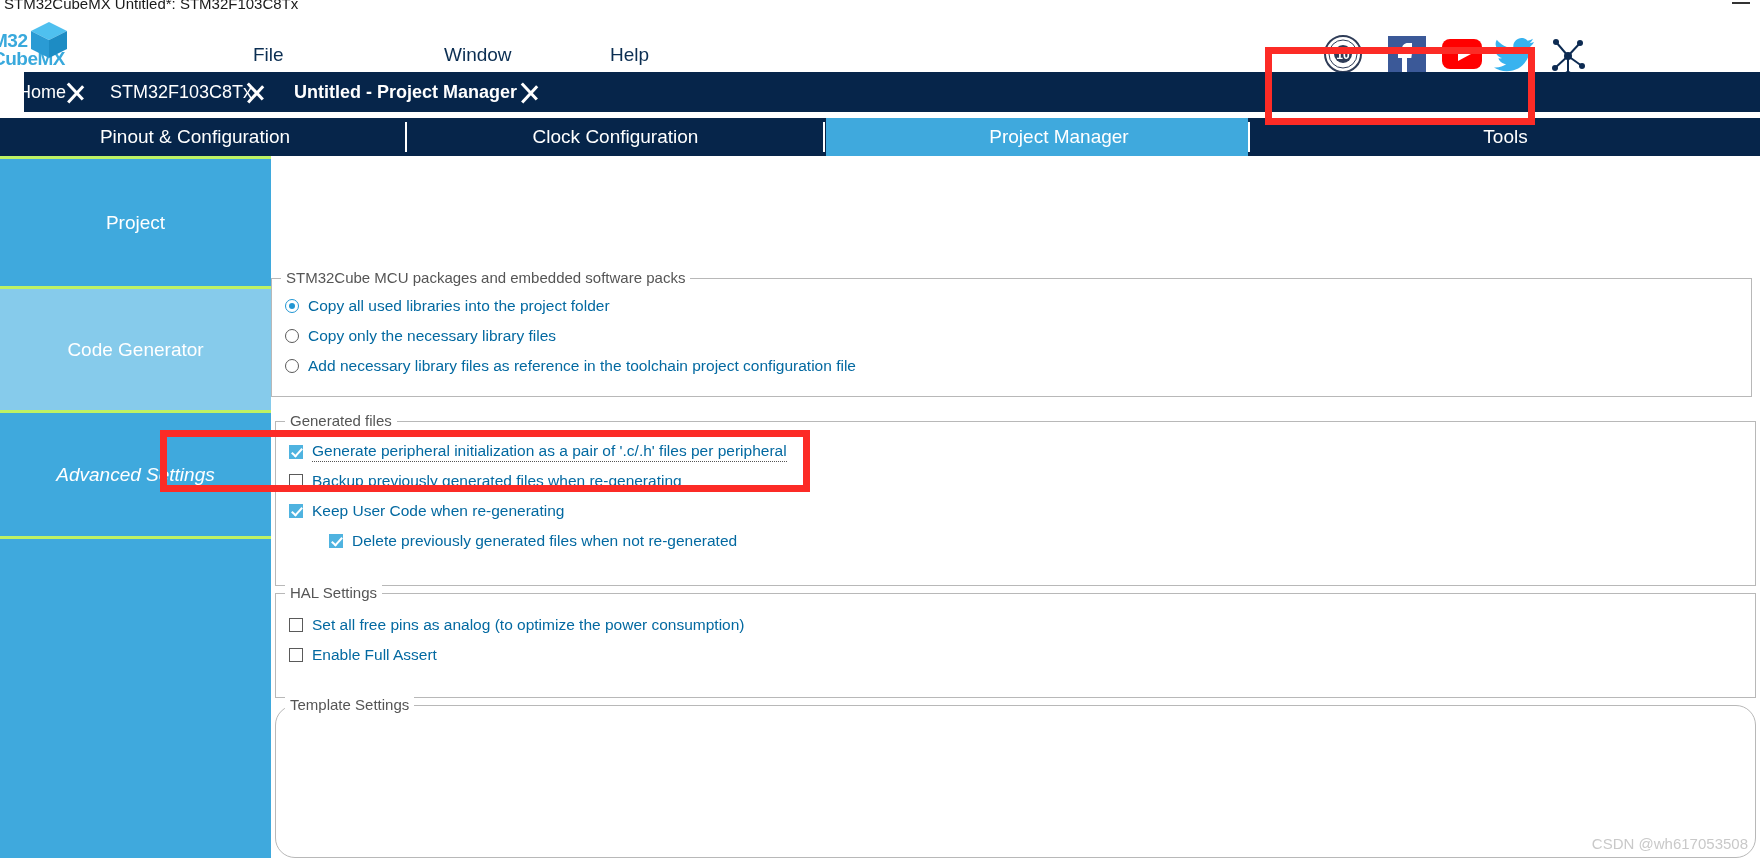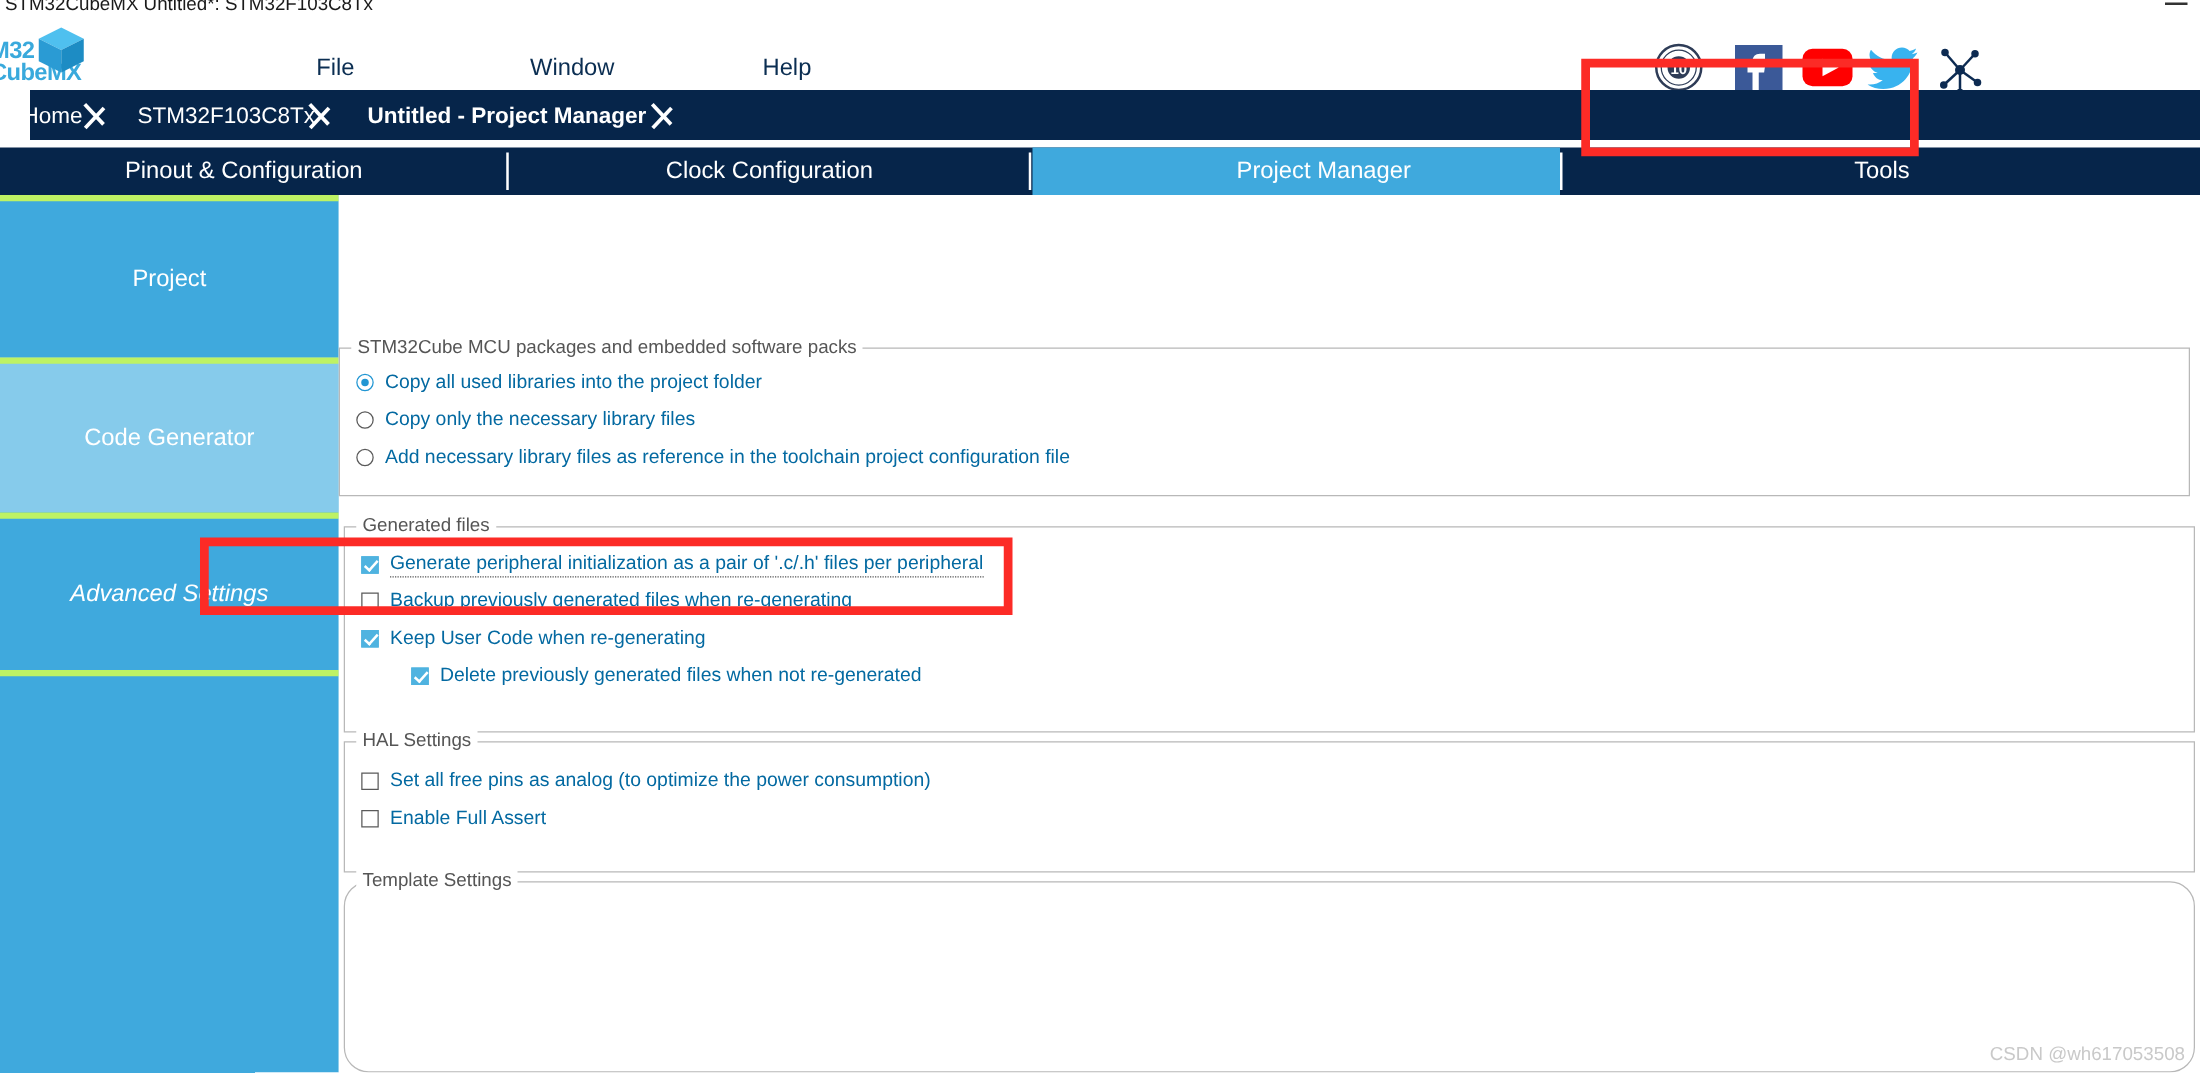--- a/index.html
+++ b/index.html
@@ -46,21 +46,21 @@
     letter-spacing: -0.5px; font-family: "Liberation Sans", sans-serif;
   }
   .logo-cube { position: absolute; left: 35px; top: 0px; }
 
   .menu-item {
     position: absolute; top: 30px;
     font-size: 19px; color: #0b2e52; cursor: default;
     font-family: "Liberation Sans", sans-serif;
   }
   .menu-file   { left: 253px; }
-  .menu-window { left: 424px; text-align: center; }
+  .menu-window { left: 444px; text-align: center; }
   .menu-help   { left: 610px; }
 
   .social { position: absolute; top: 20px; }
   .s-badge { left: 1323px; }
   .s-fb    { left: 1386px; }
   .s-yt    { left: 1440px; }
   .s-tw    { left: 1494px; }
   .s-net   { left: 1546px; }
 
   
@@ -125,21 +125,21 @@
   
   .sidebar {
     position: absolute; left: 0; top: 156px; width: 271px; height: 702px;
     background: #3fa9dd;
   }
   .side-item {
     position: absolute; left: 0; width: 271px;
     display: flex; align-items: center; justify-content: center;
     font-size: 19px; color: #ffffff; cursor: pointer;
     font-family: "Liberation Sans", sans-serif;
-    border-top: 5px solid #bef264;
+    border-top: 3px solid #bef264;
   }
   .side-project { top: 0px;   height: 130px; }
   .side-codegen { top: 130px; height: 124px; background: #86cbeb; }
   .side-advanced{ top: 254px; height: 126px; font-style: italic; }
   .side-blank   { top: 380px; height: 322px; }
 
   
   .content {
     position: absolute; left: 271px; top: 156px;
     width: 1489px; height: 702px; background: #ffffff;

